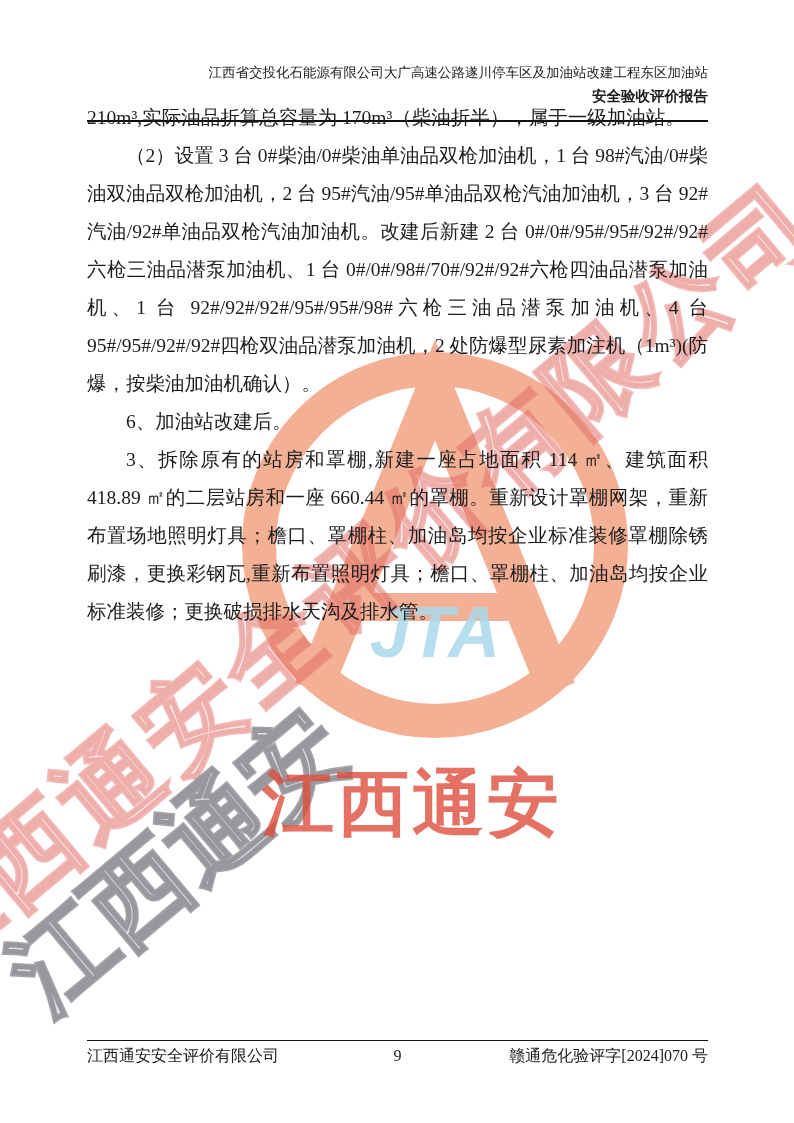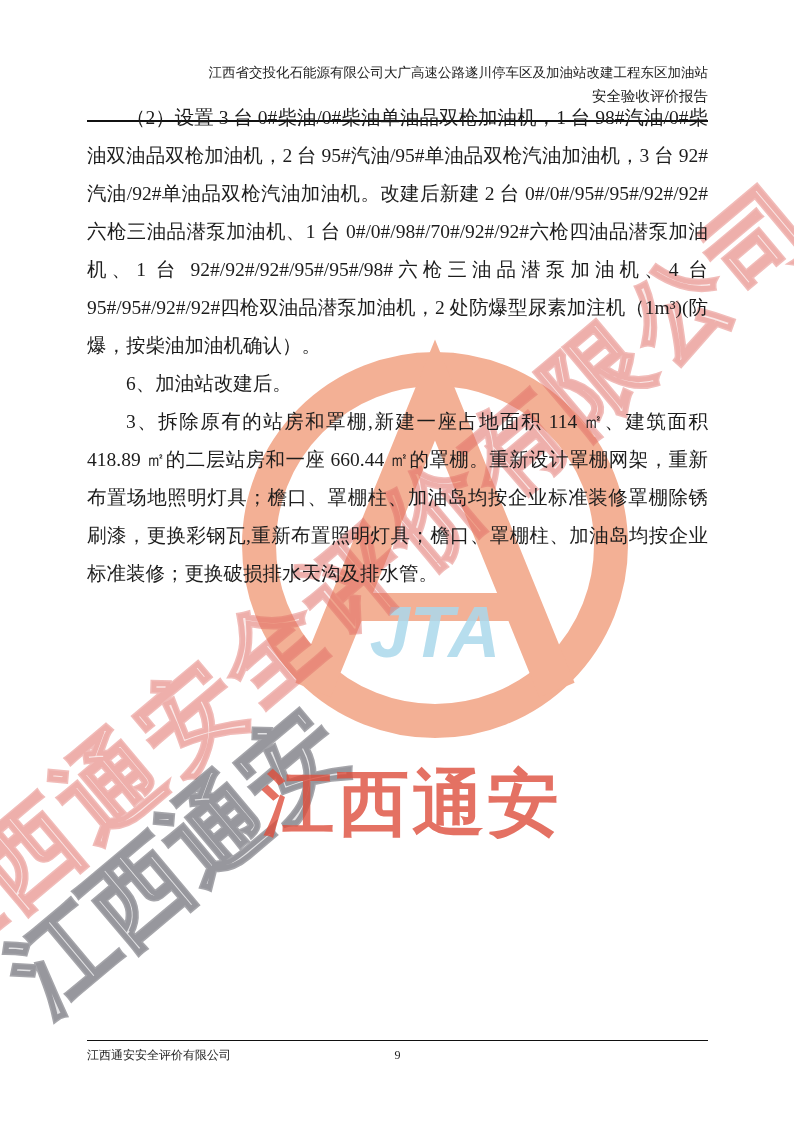--- a/index.html
+++ b/index.html
@@ -50,35 +50,35 @@
   
   .content{position:relative;z-index:1;}
   .doc-header{
     position:absolute;left:87px;top:44px;width:621px;
     text-align:right;
     border-bottom:2.5px solid #111;
     padding-bottom:15px;
     margin-top:20px;
   }
   .doc-header .h1{font-size:13.5px;line-height:17px;}
-  .doc-header .h2{font-size:14.5px;line-height:18px;font-weight:normal;margin-top:6px;}
+  .doc-header .h2{font-size:14.5px;line-height:18px;font-weight:bold;margin-top:6px;}
   .doc-body{
     position:absolute;left:87px;top:99px;width:621px;
     font-size:19.5px;line-height:38px;
     text-align:justify;
     text-justify:inter-ideograph;
   }
   .doc-body p{margin:0;}
   .doc-body p.indent{text-indent:2em;}
   .doc-footer{
     position:absolute;left:87px;top:1040px;width:621px;
     border-top:1.5px solid #111;
     padding-top:6px;
     display:flex;
-    font-size:12px;line-height:17px;
+    font-size:16px;line-height:17px;
   }
   .doc-footer .f-left{width:38%;text-align:left;}
   .doc-footer .f-center{width:24%;text-align:center;}
   .doc-footer .f-right{width:38%;text-align:right;}
 </style>
 </head>
 <body>
 
 <div class="page">
 
@@ -101,24 +101,26 @@
   </div>
 
   <div class="content">
 
     <header class="doc-header">
       <div class="h1">江西省交投化石能源有限公司大广高速公路遂川停车区及加油站改建工程东区加油站</div>
       <div class="h2">安全验收评价报告</div>
     </header>
 
     <main class="doc-body">
+        <p class="para">210m³,实际油品折算总容量为 170m³（柴油折半），属于一级加油站。</p>
         <p class="para indent">（2）设置 3 台 0#柴油/0#柴油单油品双枪加油机，1 台 98#汽油/0#柴油双油品双枪加油机，2 台 95#汽油/95#单油品双枪汽油加油机，3 台 92#汽油/92#单油品双枪汽油加油机。改建后新建 2 台 0#/0#/95#/95#/92#/92#六枪三油品潜泵加油机、1 台 0#/0#/98#/70#/92#/92#六枪四油品潜泵加油机、1 台 92#/92#/92#/95#/95#/98#六枪三油品潜泵加油机、4 台 95#/95#/92#/92#四枪双油品潜泵加油机，2 处防爆型尿素加注机（1m³)(防爆，按柴油加油机确认）。</p>
         <p class="para indent">6、加油站改建后。</p>
         <p class="para indent">3、拆除原有的站房和罩棚,新建一座占地面积 114 ㎡、建筑面积 418.89 ㎡的二层站房和一座 660.44 ㎡的罩棚。重新设计罩棚网架，重新布置场地照明灯具；檐口、罩棚柱、加油岛均按企业标准装修罩棚除锈刷漆，更换彩钢瓦,重新布置照明灯具；檐口、罩棚柱、加油岛均按企业标准装修；更换破损排水天沟及排水管。</p>
       </main>
 
     <footer class="doc-footer">
       <span class="f-left">江西通安安全评价有限公司</span>
       <span class="f-center">9</span>
+      <span class="f-right">赣通危化验评字[2024]070 号</span>
     </footer>
 
   </div>
 </div>
 
 </body></html>

